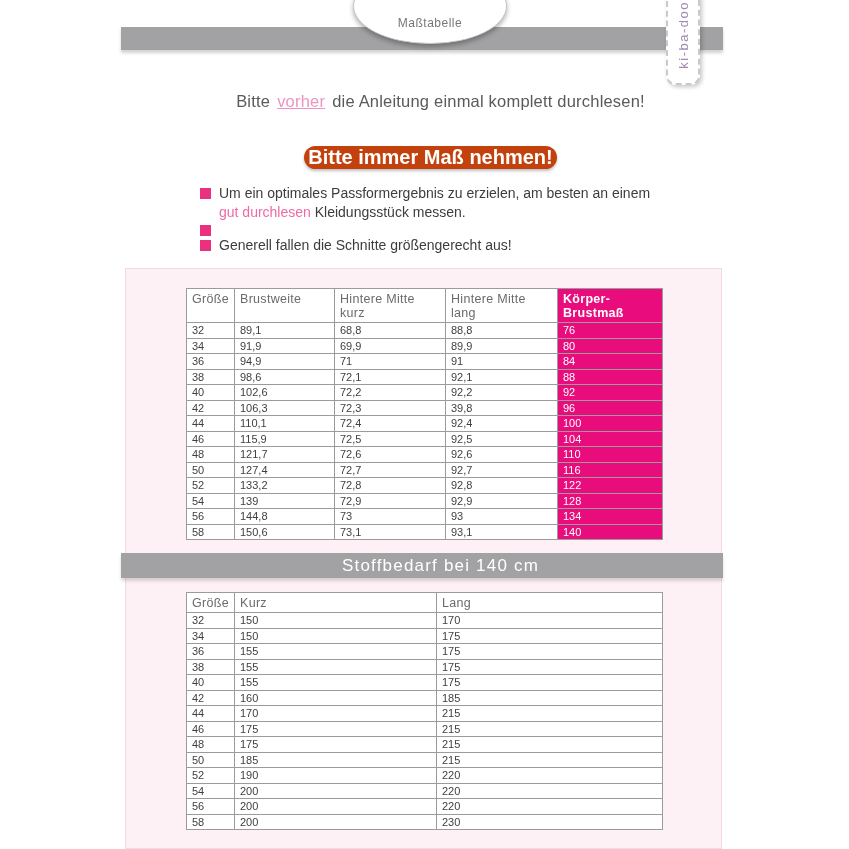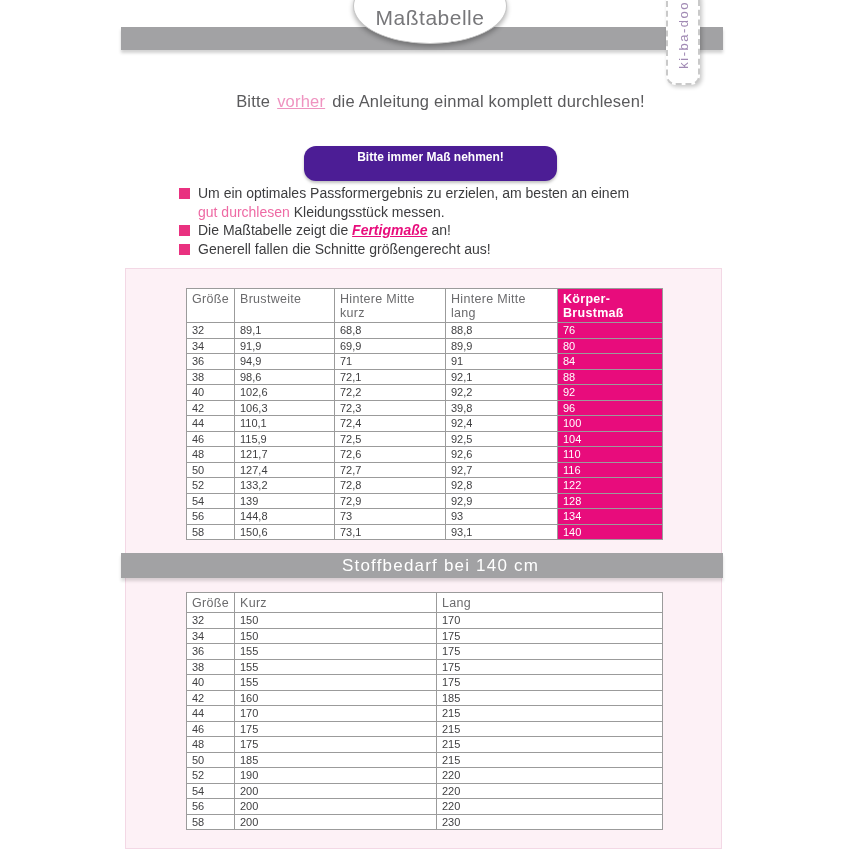--- a/index.html
+++ b/index.html
@@ -16,21 +16,21 @@
   }
 
   
   .bubble {
     position: absolute; left: 353px; top: -32px; width: 154px; height: 76px;
     background: #ffffff; border: 1px solid #c6c6c6; border-radius: 50%;
     box-shadow: 0 3px 5px rgba(0,0,0,0.30); z-index: 3;
     display: flex; align-items: flex-end; justify-content: center;
     padding-bottom: 13px;
   }
-  .bubble-text { font-size: 21px; color: #77777a; letter-spacing: 0.5px; }
+  .bubble-text { font-size: 12px; color: #77777a; letter-spacing: 0.5px; }
 
   
   .brand-tag {
     position: absolute; left: 666px; top: -10px; width: 34px; height: 95px;
     background: #ffffff; border: 2px dashed #c9c9c9; border-radius: 9px;
     box-shadow: 2px 2px 4px rgba(0,0,0,0.22); z-index: 3;
     display: flex; align-items: center; justify-content: center;
   }
   .brand-text {
     writing-mode: vertical-rl; transform: rotate(180deg);
@@ -42,28 +42,28 @@
     position: absolute; left: 0; right: 0; top: 92px; text-align: center;
     transform: translateX(16px);
     font-size: 16.5px; color: #5a5a5c; letter-spacing: 0.2px;
   }
   .intro .pink-link {
     color: #ef93c0; text-decoration: underline; margin: 0 7px; cursor: pointer;
   }
 
   
   .cta {
-    position: absolute; left: 304px; top: 146px; width: 253px; height: 35px;
-    background: #4c1d95; border-radius: 12px; box-shadow: 0 2px 3px rgba(0,0,0,0.25);
-    color: #ffffff; font-size: 12px; font-weight: bold; text-align: center;
+    position: absolute; left: 304px; top: 146px; width: 253px; height: 23px;
+    background: #c2410c; border-radius: 12px; box-shadow: 0 2px 3px rgba(0,0,0,0.25);
+    color: #ffffff; font-size: 20px; font-weight: bold; text-align: center;
     line-height: 23px; cursor: pointer;
   }
 
   
-  .bullets { position: absolute; left: 179px; top: 184px; width: 480px; }
+  .bullets { position: absolute; left: 200px; top: 184px; width: 480px; }
   .bullet-item { display: flex; gap: 8px; margin-bottom: 0; }
   .bullet-square {
     width: 11px; height: 11px; background: #e93180; flex: 0 0 11px; margin-top: 4px;
   }
   .bullet-text { font-size: 14px; line-height: 18.5px; color: #3d3d3f; }
   .pink-soft { color: #ee6aa4; }
   .pink-em {
     color: #e80c7c; font-weight: bold; font-style: italic; text-decoration: underline;
   }
 
@@ -127,23 +127,20 @@
   <div class="bullets">
     <div class="bullet-item">
       <span class="bullet-square"></span>
       <div class="bullet-text">
         <span>Um ein optimales Passformergebnis zu erzielen, am besten an einem</span><br>
         <span class="pink-soft">gut durchlesen</span><span> Kleidungsstück messen.</span>
       </div>
     </div>
     <div class="bullet-item">
       <span class="bullet-square"></span>
-      <div class="bullet-text">
-        <span>Die Maßtabelle zeigt die </span><span class="pink-em">Fertigmaße</span><span> an!</span>
-      </div>
     </div>
     <div class="bullet-item">
       <span class="bullet-square"></span>
       <div class="bullet-text">
         <span>Generell fallen die Schnitte größengerecht aus!</span>
       </div>
     </div>
   </div>
 
   <table class="t1">

